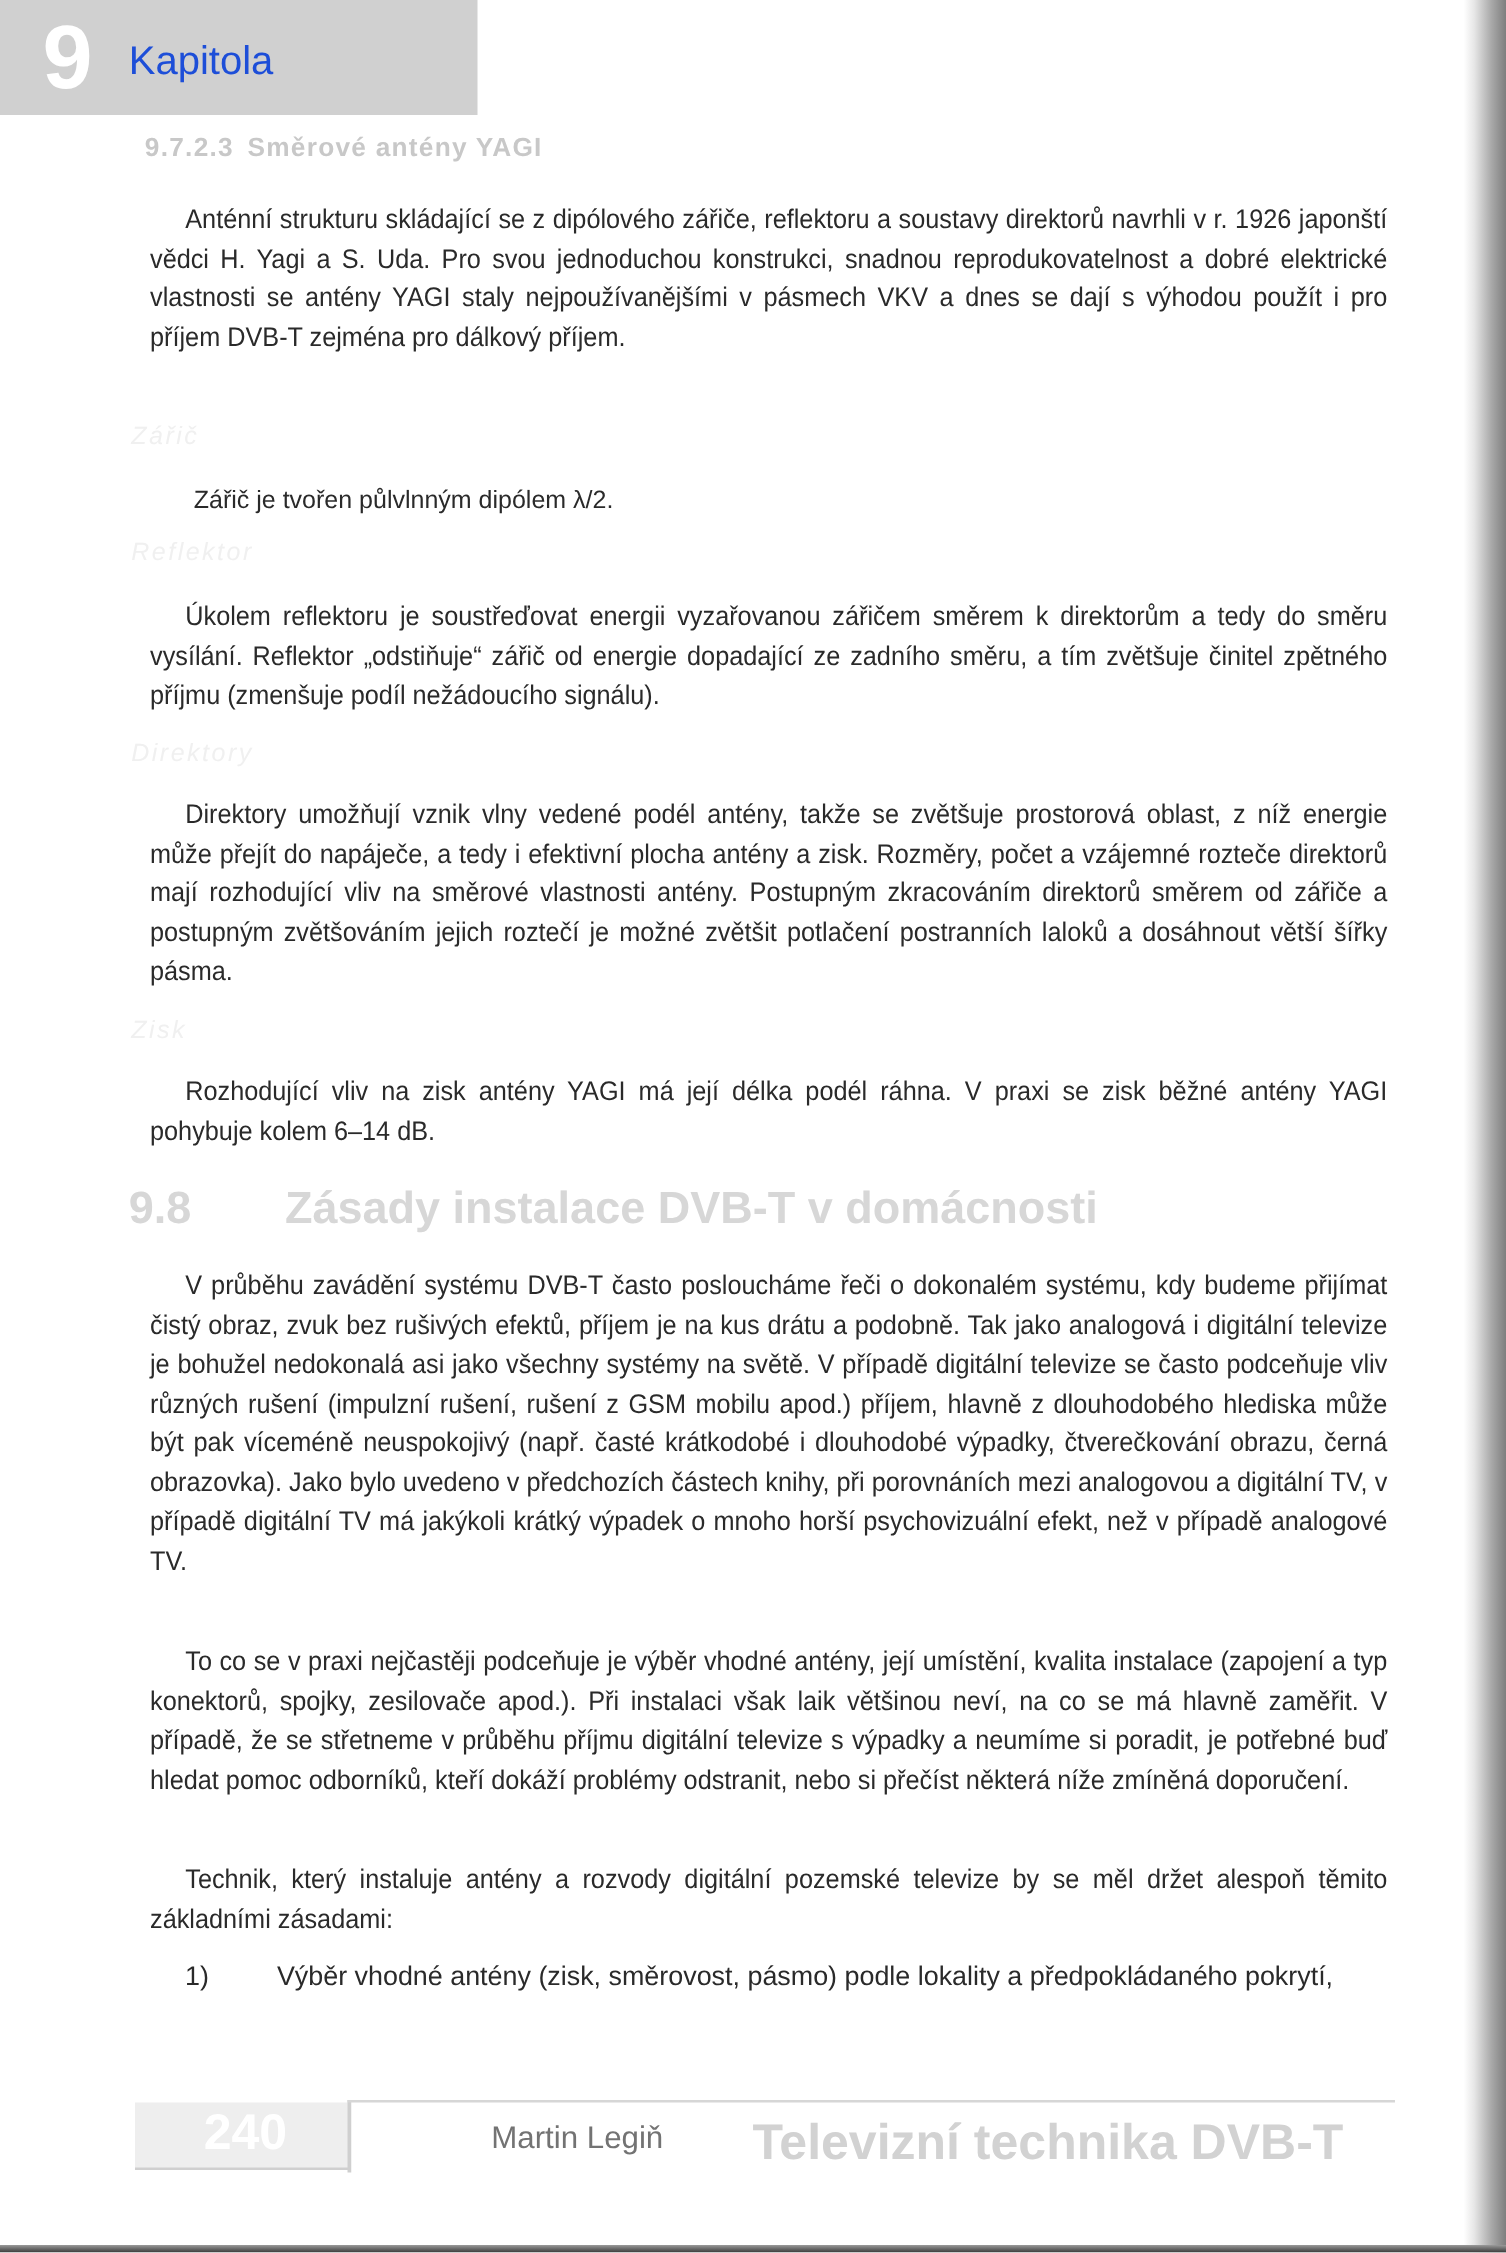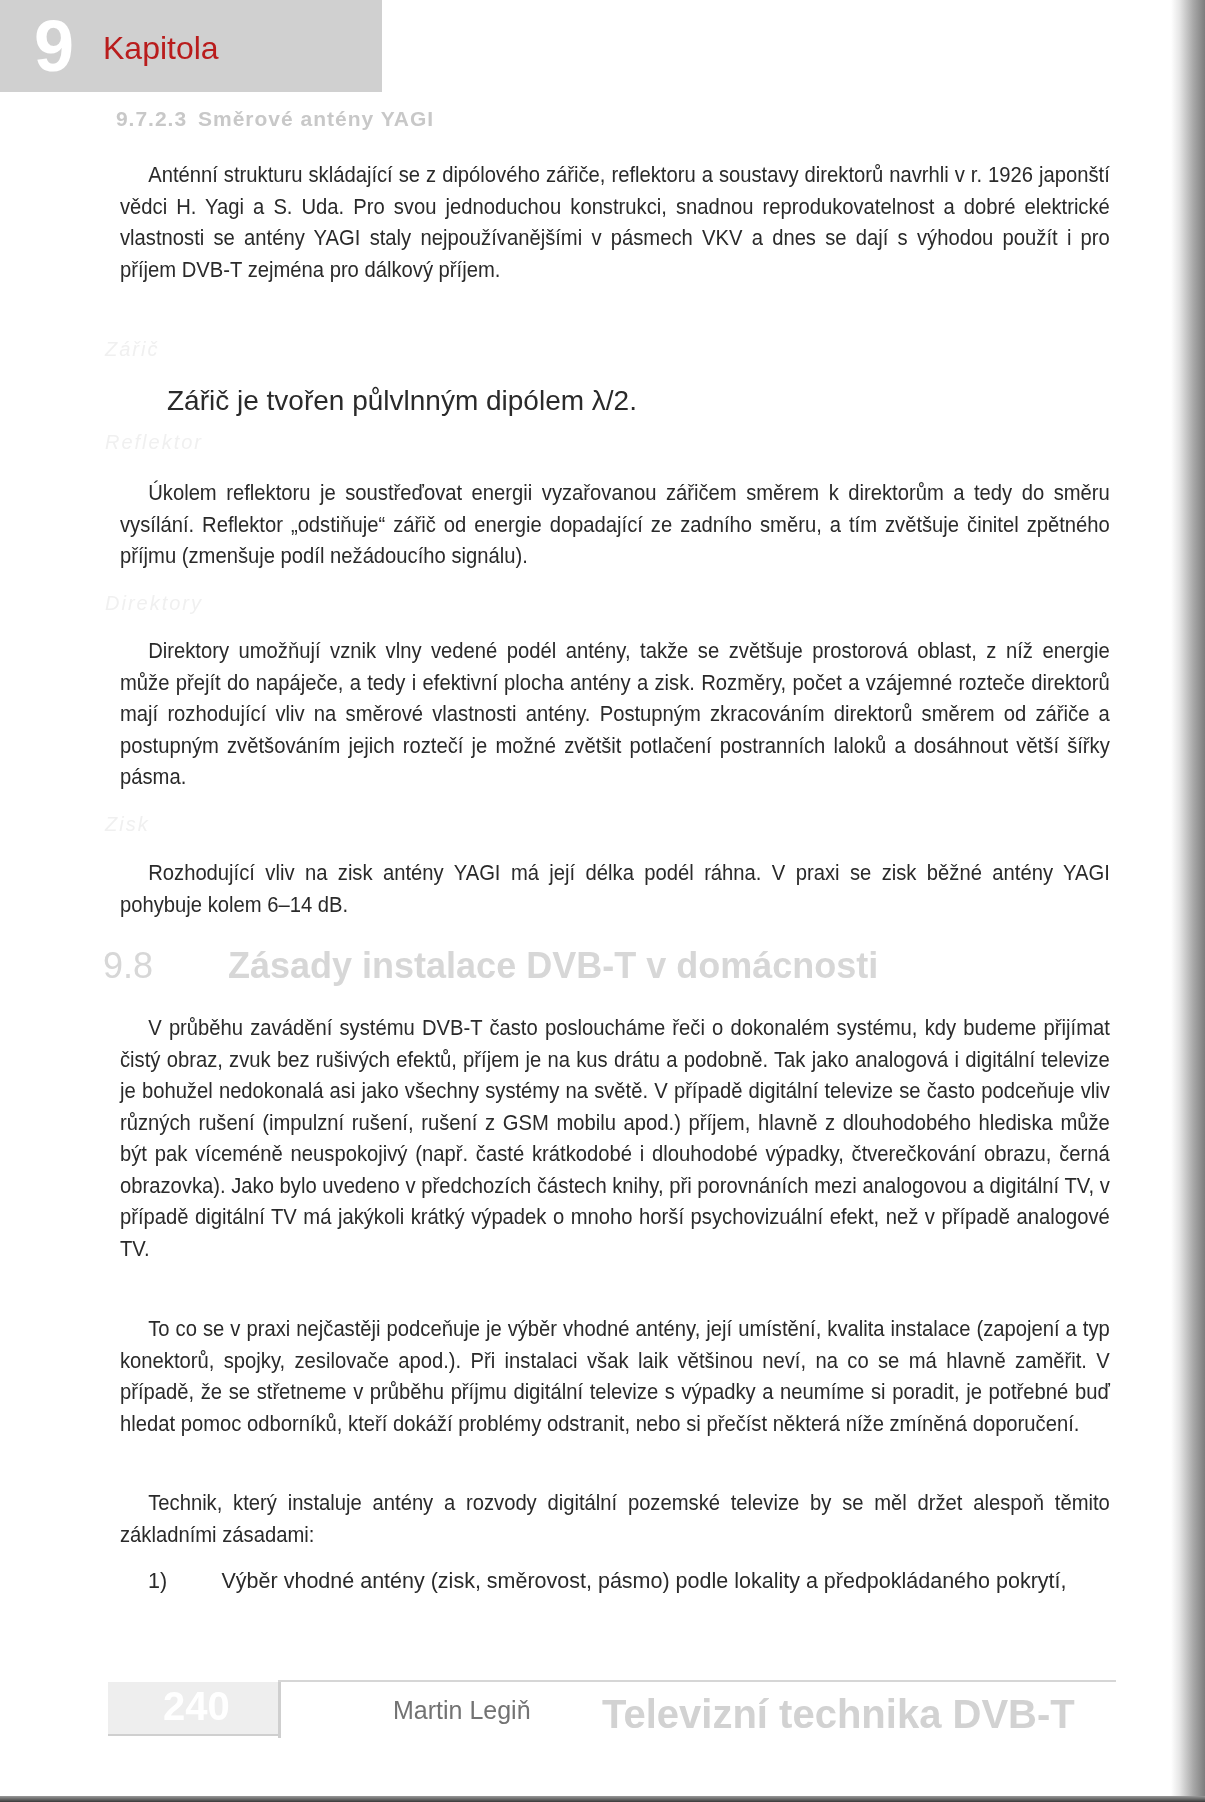--- a/index.html
+++ b/index.html
@@ -20,46 +20,46 @@
   .chapter-tab {
     position: absolute; left: 0; top: 0; width: 382px; height: 92px;
     background: #d0d0d0;
   }
   .chapter-num {
     position: absolute; left: 34px; top: 6px;
     font-size: 72px; font-weight: bold; color: #ffffff; line-height: 80px;
   }
   .chapter-label {
     position: absolute; left: 103px; top: 28px;
-    font-size: 32px; color: #b91c1c; line-height: 40px;
+    font-size: 32px; color: #1d4ed8; line-height: 40px;
   }
   .h-sub {
     position: absolute; left: 105px; top: 107px;
     font-size: 21px; font-weight: bold; color: #c8c8c8; letter-spacing: 1px; text-align: center;
   }
   .h-sub .num { display: inline-block; width: 93px; }
   .para {
     position: absolute; left: 120px; width: 990px;
     font-size: 21.5px; line-height: 31.5px; text-align: justify;
     text-indent: 30px; margin: 0;
     transform: scaleX(0.94); transform-origin: left top;
     width: 1053px;
   }
   .minor-head {
     position: absolute; left: 105px;
     font-size: 20px; font-style: italic; color: #f0f0f0; letter-spacing: 2px;
   }
   .plain-line {
-    position: absolute; left: 167px; font-size: 28px; line-height: 31.5px;
+    position: absolute; left: 155px; font-size: 20px; line-height: 31.5px;
   }
   .h-section {
     position: absolute; left: 103px; top: 945px;
     font-size: 36px; font-weight: bold; color: #d7d7d7;
   }
-  .h-section .num { display: inline-block; width: 125px; font-weight: normal; }
+  .h-section .num { display: inline-block; width: 125px; font-weight: bold; }
   .list-item {
     position: absolute; left: 148px; top: 1566px; width: 960px;
     font-size: 21.5px; line-height: 31.5px;
   }
   .list-item .marker { position: absolute; left: 0; top: 0; }
   .list-item .text { display: block; margin-left: 32px; text-align: center; }
   .footer-box {
     position: absolute; left: 108px; top: 1682px; width: 172px; height: 52px;
     background: #eeeeee; border-bottom: 2px solid #cfcfcf;
   }

